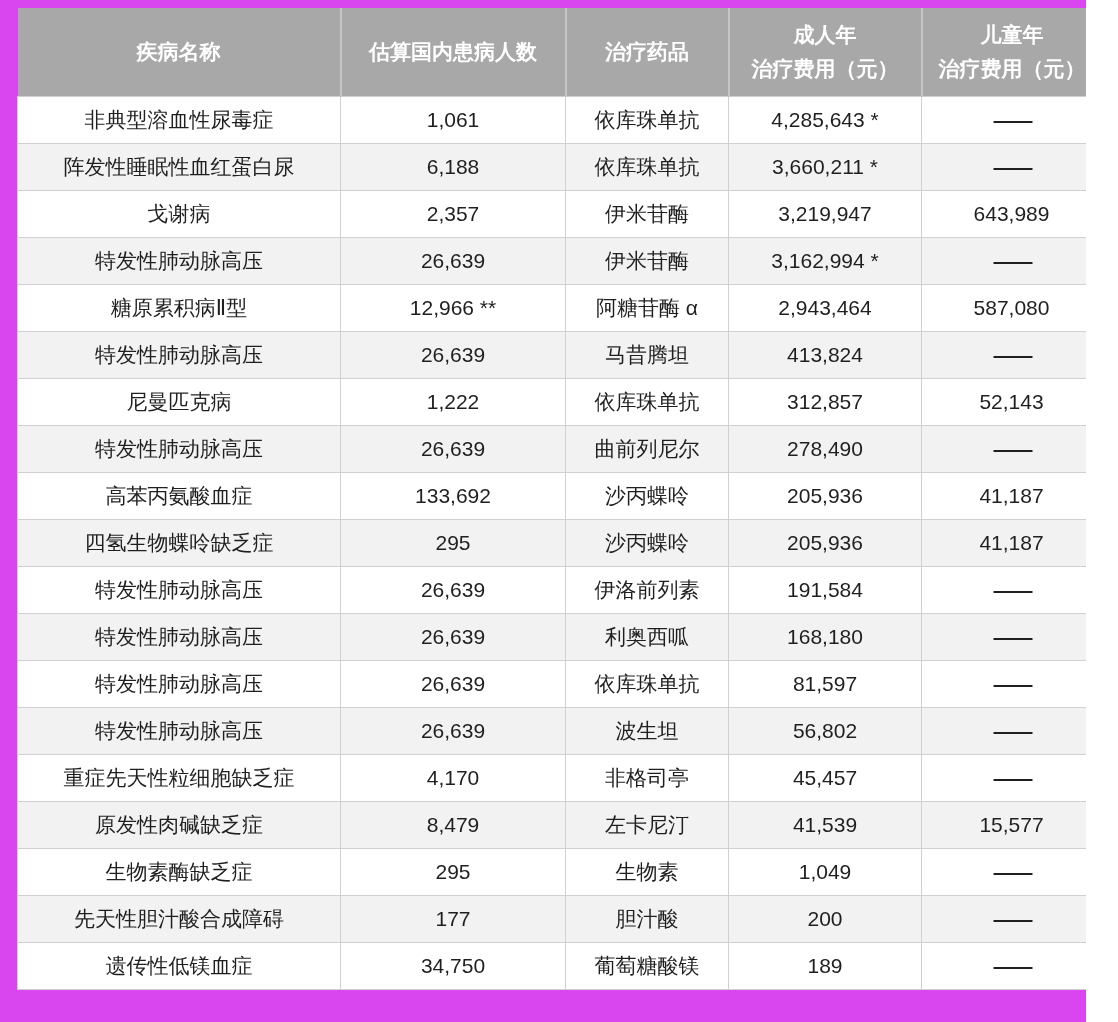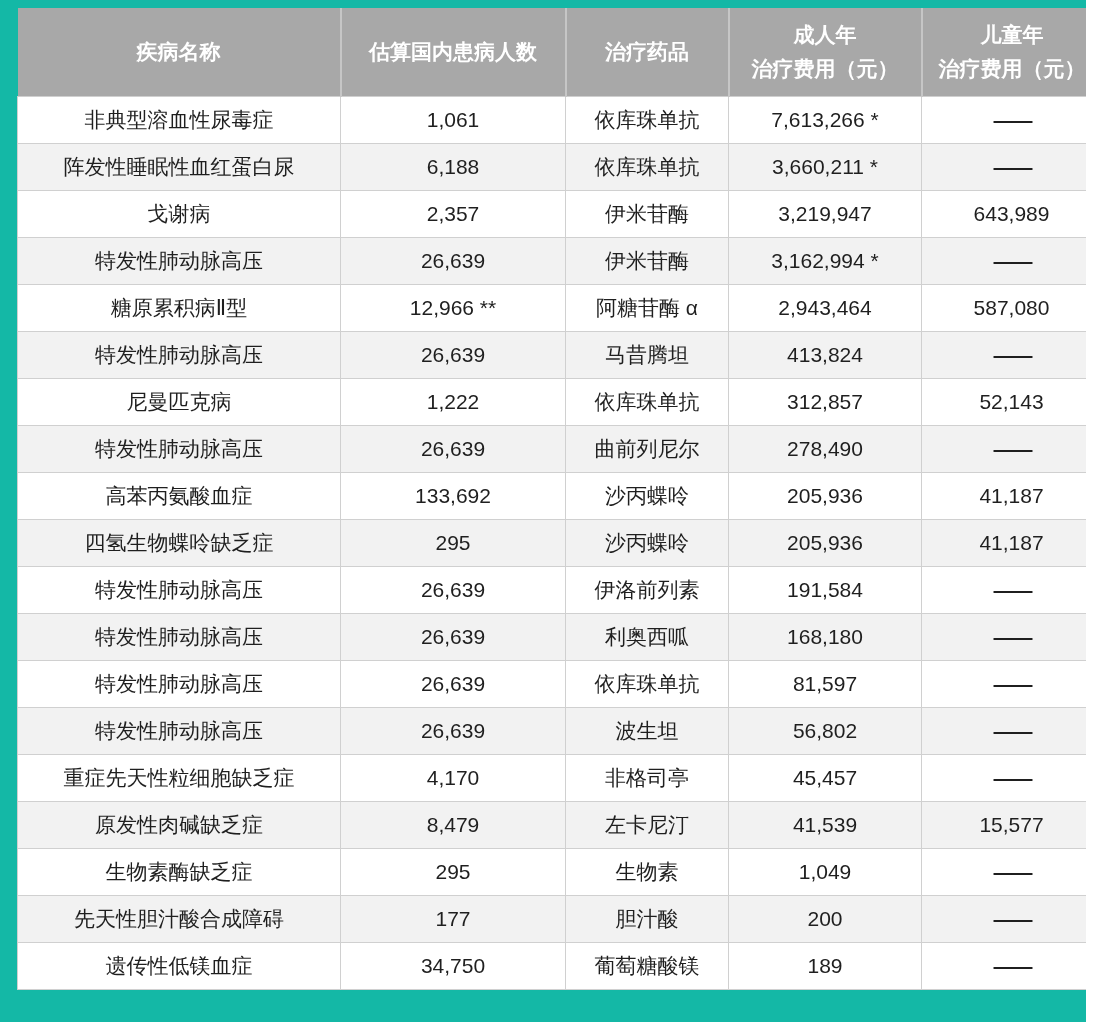--- a/index.html
+++ b/index.html
@@ -5,21 +5,21 @@
   html, body {
     margin: 0;
     padding: 0;
     background: #ffffff;
     font-family: "Liberation Sans", "DejaVu Sans", sans-serif;
   }
   .page {
     position: relative;
     width: 1086px;
     height: 1022px;
-    background: #14b8a6;
+    background: #d946ef;
     box-sizing: border-box;
     padding: 8px 24px 0 17px;
     overflow: hidden;
   }
   table.cost-table {
     border-collapse: collapse;
     table-layout: fixed;
     width: 1084px;
   }
   .cost-table th {
@@ -75,21 +75,21 @@
 治疗费用（元）</th>
         <th>儿童年
 治疗费用（元）</th>
       </tr>
     </thead>
     <tbody id="table-body">
         <tr>
           <td>非典型溶血性尿毒症</td>
           <td>1,061</td>
           <td>依库珠单抗</td>
-          <td>7,613,266 *</td>
+          <td>4,285,643 *</td>
           <td class="dash">——</td>
         </tr>
         <tr>
           <td>阵发性睡眠性血红蛋白尿</td>
           <td>6,188</td>
           <td>依库珠单抗</td>
           <td>3,660,211 *</td>
           <td class="dash">——</td>
         </tr>
         <tr>

